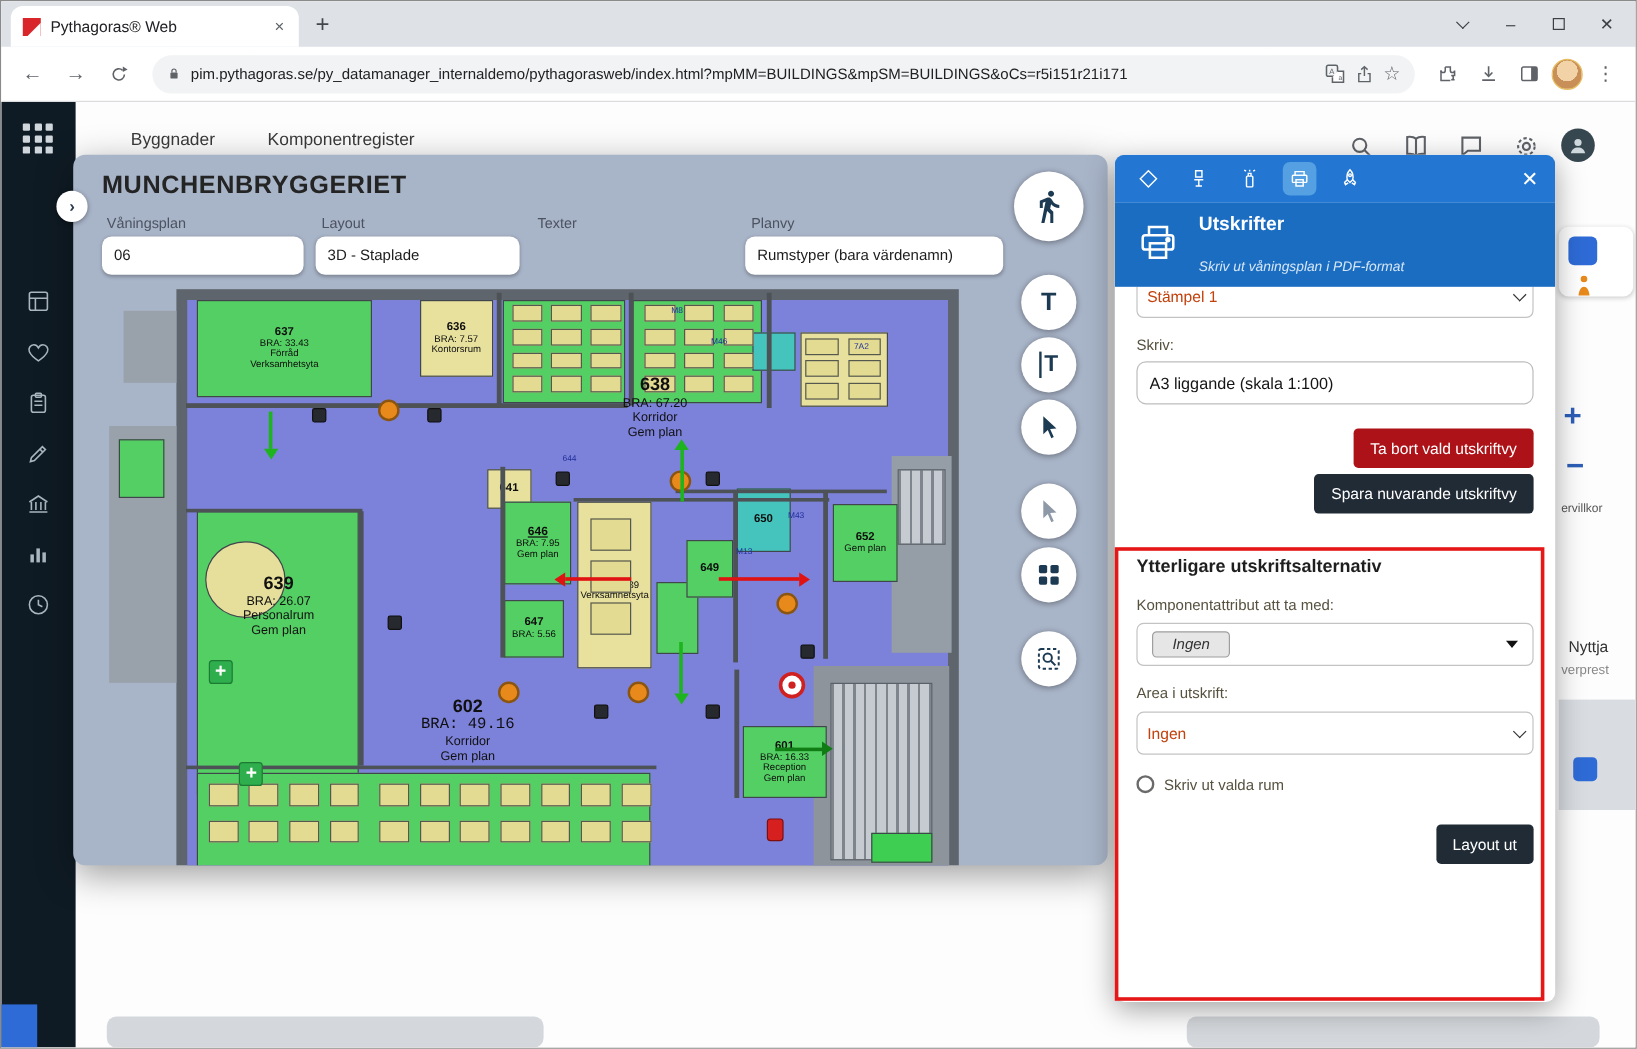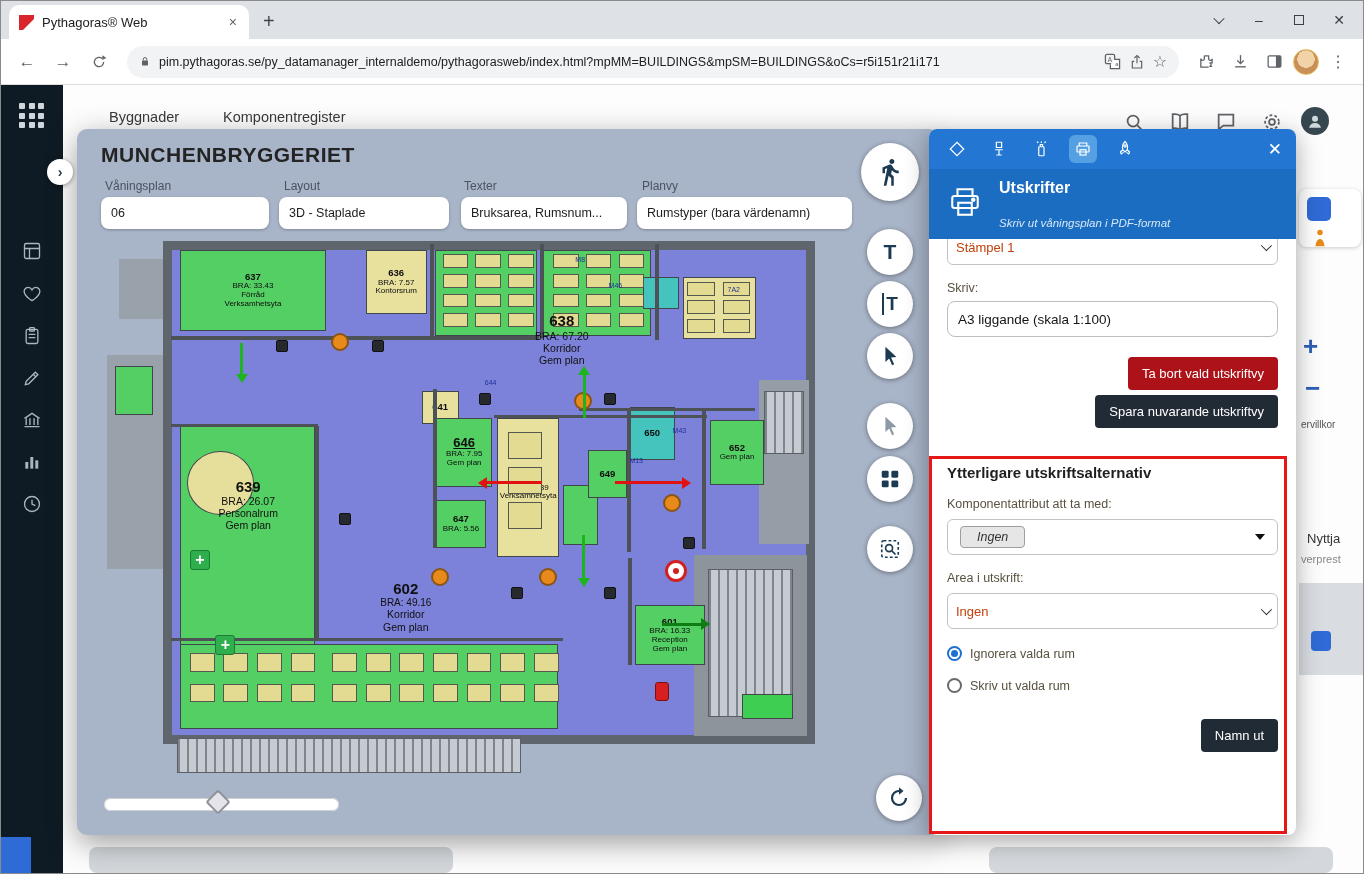--- a/index.html
+++ b/index.html
@@ -35,21 +35,21 @@
   .sb-apps i{width:6px;height:6px;background:#cfd6dc;border-radius:1px}
   .sb-icon{position:absolute;left:21px;width:20px;height:20px;color:#aab6c0;cursor:pointer}
   .sb-blue{position:absolute;left:0;bottom:0;width:30px;height:36px;background:#2e6bd6}
   .appbar-tab{position:absolute;top:24px;font-size:14.5px;color:#3a3a3a;cursor:pointer;z-index:6}
   .ab-icon{position:absolute;top:26px;width:22px;height:22px;color:#5f6368;cursor:pointer;z-index:6}
   .ab-avatar{position:absolute;top:22px;width:28px;height:28px;border-radius:50%;background:#37474f;color:#cfd8dc;z-index:6;display:flex;align-items:center;justify-content:center;cursor:pointer}
   .frag{position:absolute;z-index:4;color:#555}
   .bottombar{position:absolute;height:26px;background:#d4d7db;border-radius:8px;z-index:4}
 
   
-  .modal{position:absolute;left:76px;top:44px;width:862px;height:706px;background:#a8b4c8;border-radius:10px;box-shadow:0 8px 30px rgba(0,0,0,.38);z-index:20;overflow:hidden}
+  .modal{position:absolute;left:60px;top:44px;width:862px;height:592px;background:#a8b4c8;border-radius:10px;box-shadow:0 8px 30px rgba(0,0,0,.38);z-index:20;overflow:hidden}
   .m-title{position:absolute;left:24px;top:14px;font-size:21px;font-weight:800;letter-spacing:.5px;color:#242424}
   .f-label{position:absolute;top:50px;font-size:12px;color:#4c5360}
   .f-select{position:absolute;top:68px;height:32px;background:#fff;border-radius:8px;box-shadow:0 1px 3px rgba(0,0,0,.25);display:flex;align-items:center;padding:0 10px;font-size:12.5px;color:#1c1c1c;cursor:pointer;white-space:nowrap;overflow:hidden}
   #fp-canvas{position:absolute;left:20px;top:100px;width:800px;height:548px}
   .vtool{position:absolute;border-radius:50%;background:#fff;box-shadow:0 1px 5px rgba(0,0,0,.4);display:flex;align-items:center;justify-content:center;color:#1c3a52;cursor:pointer}
   .vt-walk{left:784px;top:14px;width:58px;height:58px}
   .vt{left:790px;width:46px;height:46px}
   .vt-t{top:100px;font-size:21px;font-weight:800}
   .vt-it{top:152px;font-size:19px;font-weight:800}
   .vt-it .tcur{border-left:2px solid #1c3a52;padding-left:2px}
@@ -296,23 +296,20 @@
       <div class="f-select" style="left:24px;width:168px">
           <span>06</span>
         </div>
 
       <span class="f-label" style="left:207px">Layout</span>
       <div class="f-select" style="left:202px;width:170px">
           <span>3D - Staplade</span>
         </div>
 
       <span class="f-label" style="left:387px">Texter</span>
-      <div class="f-select" style="left:384px;width:166px">
-          <span>Bruksarea, Rumsnum...</span>
-        </div>
 
       <span class="f-label" style="left:565px">Planvy</span>
       <div class="f-select" style="left:560px;width:215px">
           <span>Rumstyper (bara värdenamn)</span>
         </div>
 
       <div id="fp-canvas">
           <div style="position: absolute; left: 8.2%; top: 2.2%; width: 81.6%; height: 91.8%; background: rgb(95, 101, 108);"></div>
           <div style="position: absolute; left: 9.4%; top: 3.8%; width: 79.2%; height: 88.6%; background: rgb(124, 129, 217);"></div>
           <div style="position: absolute; left: 1.2%; top: 23%; width: 7%; height: 39%; background: rgb(153, 161, 171);"></div>
@@ -336,21 +333,21 @@
           </div>
           <div style="position: absolute; left: 42.2%; top: 3.8%; width: 12.8%; height: 15.8%; background: rgb(84, 207, 99); border: 1px solid rgb(65, 70, 76); border-radius: 0px; display: flex; flex-direction: column; align-items: center; justify-content: center; text-align: center; overflow: hidden; line-height: 1.1;"></div>
           <div style="position: absolute; left: 55.8%; top: 3.8%; width: 13.4%; height: 15.8%; background: rgb(84, 207, 99); border: 1px solid rgb(65, 70, 76); border-radius: 0px; display: flex; flex-direction: column; align-items: center; justify-content: center; text-align: center; overflow: hidden; line-height: 1.1;"></div>
           <div style="position: absolute; left: 68.3%; top: 8.8%; width: 4.4%; height: 5.8%; background: rgb(68, 196, 188); border: 1px solid rgb(65, 70, 76); border-radius: 0px; display: flex; flex-direction: column; align-items: center; justify-content: center; text-align: center; overflow: hidden; line-height: 1.1;"></div>
           <div style="position: absolute; left: 73.2%; top: 8.8%; width: 9.2%; height: 11.2%; background: rgb(232, 225, 158); border: 1px solid rgb(65, 70, 76); border-radius: 0px; display: flex; flex-direction: column; align-items: center; justify-content: center; text-align: center; overflow: hidden; line-height: 1.1;"></div>
           <div style="position: absolute; left: 10.4%; top: 36%; width: 16.8%; height: 43%; background: rgb(84, 207, 99); border: 1px solid rgb(65, 70, 76); border-radius: 0px; display: flex; flex-direction: column; align-items: center; justify-content: center; text-align: center; overflow: hidden; line-height: 1.1;"></div>
           <div style="position: absolute; left: 40.6%; top: 29.6%; width: 4.6%; height: 6%; background: rgb(232, 225, 158); border: 1px solid rgb(65, 70, 76); border-radius: 0px; display: flex; flex-direction: column; align-items: center; justify-content: center; text-align: center; overflow: hidden; line-height: 1.1;">
             <div style="font-size: 9.5px; font-weight: 700; color: rgb(14, 14, 14);">641</div>
           </div>
           <div style="position: absolute; left: 42.4%; top: 34.4%; width: 7%; height: 12.6%; background: rgb(84, 207, 99); border: 1px solid rgb(65, 70, 76); border-radius: 0px; display: flex; flex-direction: column; align-items: center; justify-content: center; text-align: center; overflow: hidden; line-height: 1.1;">
-            <div style="font-size: 13px; font-weight: 700; color: rgb(14, 14, 14); text-decoration: underline;">646</div>
+            <div style="font-size: 10px; font-weight: 700; color: rgb(14, 14, 14); text-decoration: underline;">646</div>
             <div style="font-size: 8px; color: rgb(14, 14, 14);">BRA: 7.95</div>
             <div style="font-size: 8px; color: rgb(14, 14, 14);">Gem plan</div>
           </div>
           <div style="position: absolute; left: 42.4%; top: 49.4%; width: 6.2%; height: 8.8%; background: rgb(84, 207, 99); border: 1px solid rgb(65, 70, 76); border-radius: 0px; display: flex; flex-direction: column; align-items: center; justify-content: center; text-align: center; overflow: hidden; line-height: 1.1;">
             <div style="font-size: 9.5px; font-weight: 700; color: rgb(14, 14, 14);">647</div>
             <div style="font-size: 8px; color: rgb(14, 14, 14);">BRA: 5.56</div>
           </div>
           <div style="position: absolute; left: 50%; top: 34.4%; width: 7.8%; height: 25.4%; background: rgb(232, 225, 158); border: 1px solid rgb(65, 70, 76); border-radius: 0px; display: flex; flex-direction: column; align-items: center; justify-content: center; text-align: center; overflow: hidden; line-height: 1.1;">
             <div style="font-size: 9.5px; font-weight: 700; color: rgb(14, 14, 14);">648</div>
             <div style="font-size: 8px; color: rgb(14, 14, 14);">BRA: 17.39</div>
@@ -445,21 +442,21 @@
           <div style="position: absolute; left: 51.4%; top: 43.4%; width: 4.2%; height: 5%; background: rgb(227, 219, 146); border: 1px solid rgb(85, 88, 79);"></div>
           <div style="position: absolute; left: 51.4%; top: 49.8%; width: 4.2%; height: 5%; background: rgb(227, 219, 146); border: 1px solid rgb(85, 88, 79);"></div>
           <div style="position: absolute; left: 50.6%; top: 15.2%; width: 15%; text-align: center; color: rgb(16, 16, 16); line-height: 1.15; pointer-events: none;">
             <div style="font-size: 15px; font-weight: 700;">638</div>
             <div style="font-size: 10.5px;">BRA: 67.20</div>
             <div style="font-size: 10.5px;">Korridor</div>
             <div style="font-size: 10.5px;">Gem plan</div>
           </div>
           <div style="position: absolute; left: 31.6%; top: 64%; width: 14%; text-align: center; color: rgb(16, 16, 16); line-height: 1.15; pointer-events: none;">
             <div style="font-size: 15px; font-weight: 700;">602</div>
-            <div style="font-size: 10px;">BRA: 49.16</div>
+            <div style="font-size: 13px; font-family: Liberation Mono, monospace;">BRA: 49.16</div>
             <div style="font-size: 10.5px;">Korridor</div>
             <div style="font-size: 10.5px;">Gem plan</div>
           </div>
           <div style="position: absolute; left: 12.4%; top: 45.4%; width: 13%; text-align: center; color: rgb(16, 16, 16); line-height: 1.15; pointer-events: none;">
             <div style="font-size: 15px; font-weight: 700;">639</div>
             <div style="font-size: 10.5px;">BRA: 26.07</div>
             <div style="font-size: 10.5px;">Personalrum</div>
             <div style="font-size: 10.5px;">Gem plan</div>
           </div>
           <div style="position: absolute; left: 55.4%; top: 5%; width: 10%; text-align: center; color: rgb(32, 48, 154); line-height: 1.15; pointer-events: none;">
@@ -648,30 +645,26 @@
             <span class="tri"></span>
           </div>
 
           <div class="f-lab">Area i utskrift:</div>
           <div class="sel area">
             <span class="sp">Ingen</span>
               <span class="chev"></span>
           </div>
 
           <label class="radio-row">
-            <span class="radio checked"></span>
-            <span class="radio-lab">Ignorera valda rum</span>
-          </label>
-          <label class="radio-row">
             <span class="radio"></span>
             <span class="radio-lab">Skriv ut valda rum</span>
           </label>
 
           <div class="print-row">
-              <button class="btn dark">Namn ut</button>
+              <button class="btn dark">Layout ut</button>
             </div>
         </div>
       </div>
     </div>
 
     <div class="annotation"></div>
 
     <div class="chevcircle">›</div>
   </div>
 </div>

